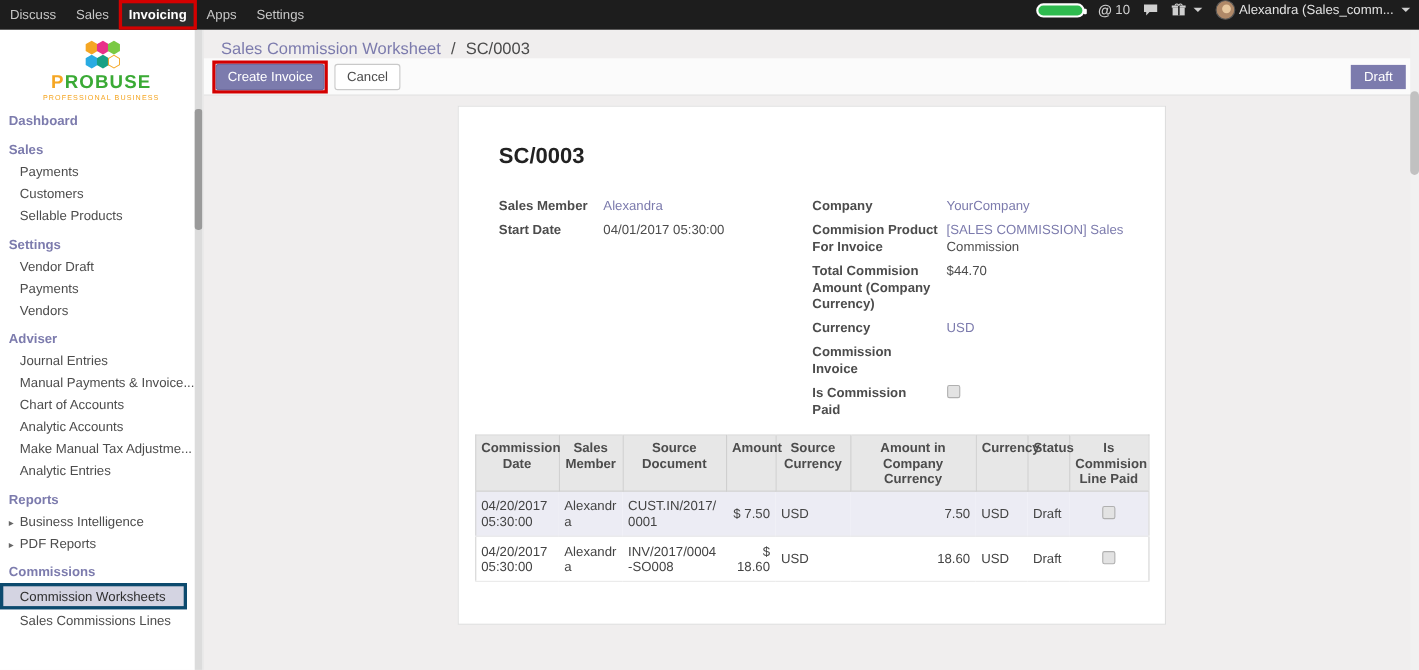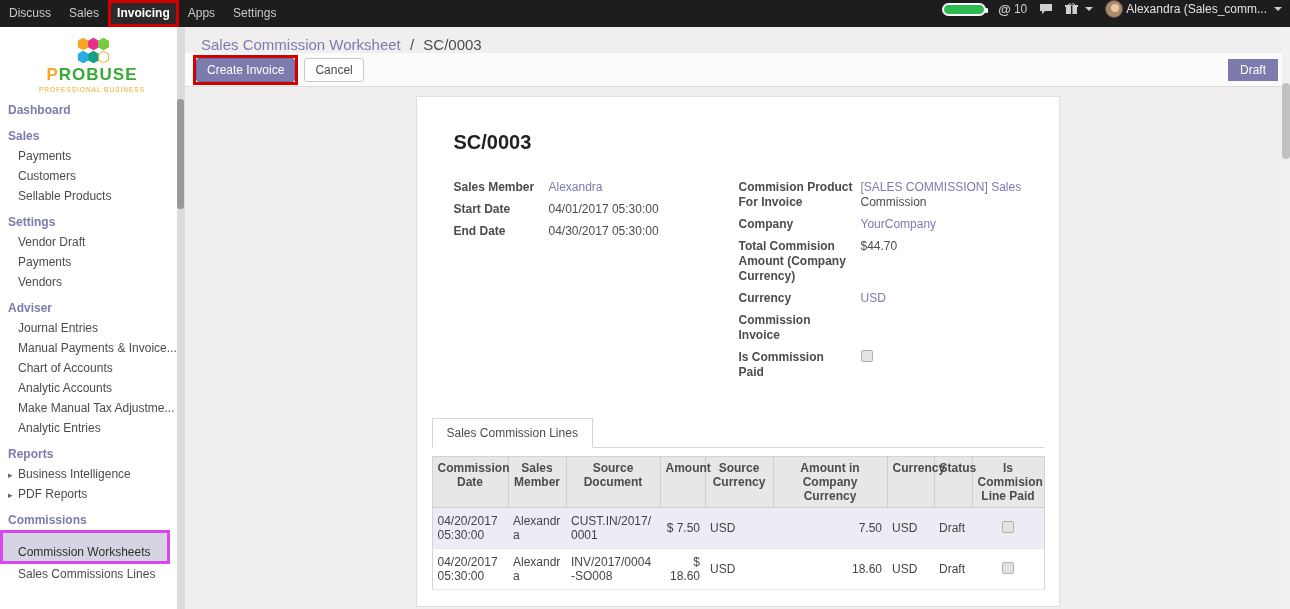--- a/index.html
+++ b/index.html
@@ -38,21 +38,21 @@
   .hx-o { color: #f5a623; } .hx-p { color: #e8308a; } .hx-g { color: #7ac943; } .hx-b { color: #29abe2; } .hx-t { color: #16a085; }
   .logo-title { font-size: 17px; font-weight: bold; color: #3aaa35; letter-spacing: 1px; margin-top: 2px; }
   .logo-title span:first-child { color: #f5a623; }
   .logo-sub { font-size: 6.5px; color: #f5a623; letter-spacing: 1px; margin-top: 1px; }
   .section-label { color: #7c7bad; font-weight: bold; padding: 9px 8px 3px; cursor: pointer; }
   .side-item { padding: 3px 8px 3px 18px; color: #4c4c4c; cursor: pointer; white-space: nowrap; overflow: hidden; }
   .side-item.has-arrow { padding-left: 8px; }
   .arrow { display: inline-block; color: #666; font-size: 9px; margin-right: 4px; width: 6px; }
   .arrow::before { content: "\25B8"; }
   .side-item.selected {
-    background: #d4d4e2; border: 3px solid #d946ef; padding: 12px 5px 2px 15px;
+    background: #d4d4e2; border: 3px solid #0c4a6e; padding: 2px 5px 2px 15px;
     margin-right: 14px; color: #2f2f2f;
   }
   .side-scroll { position: absolute; right: 0; top: 0; bottom: 0; width: 7px; background: #dcdcdc; }
   .side-scroll .thumb { width: 7px; height: 110px; margin-top: 72px; background: #9a9a9a; border-radius: 3px; }
   
   .main { margin-left: 185px; height: calc(100% - 27px); display: flex; flex-direction: column; }
   .control-panel { background: #f0eeee; padding: 9px 16px 0; }
   .breadcrumb { font-size: 15px; }
   .crumb-link { color: #7c7bad; cursor: pointer; }
   .crumb-sep { color: #4c4c4c; margin: 0 5px; }
@@ -237,60 +237,53 @@
       <div class="form-grid">
         <div class="fgroup-left">
           <div class="frow">
             <span class="flabel">Sales Member</span>
             <span class="fvalue link">Alexandra</span>
           </div>
           <div class="frow">
             <span class="flabel">Start Date</span>
             <span class="fvalue">04/01/2017 05:30:00</span>
           </div>
-          <div class="frow">
-            <span class="flabel">End Date</span>
-            <span class="fvalue">04/30/2017 05:30:00</span>
-          </div>
         </div>
 
         <div class="fgroup-right">
+          <div class="frow">
+            <span class="flabel">Company</span>
+            <span class="fvalue link">YourCompany</span>
+          </div>
           <div class="frow">
             <span class="flabel">Commision Product For Invoice</span>
             <span class="fvalue">
               <span class="link">[SALES COMMISSION] Sales</span><br>
               <span>Commission</span>
             </span>
           </div>
           <div class="frow">
-            <span class="flabel">Company</span>
-            <span class="fvalue link">YourCompany</span>
-          </div>
-          <div class="frow">
             <span class="flabel">Total Commision Amount (Company Currency)</span>
             <span class="fvalue">$44.70</span>
           </div>
           <div class="frow">
             <span class="flabel">Currency</span>
             <span class="fvalue link">USD</span>
           </div>
           <div class="frow">
             <span class="flabel">Commission Invoice</span>
             <span class="fvalue"></span>
           </div>
           <div class="frow">
             <span class="flabel">Is Commission Paid</span>
             <span class="checkbox"></span>
           </div>
         </div>
       </div>
 
-      <div class="tabs">
-        <span class="tab">Sales Commission Lines</span>
-      </div>
 
       <table class="grid-table lines-table">
         <colgroup>
           <col style="width:76px">
             <col style="width:58px">
             <col style="width:94px">
             <col style="width:45px">
           <col style="width:68px">
             <col style="width:114px">
             <col style="width:47px">

